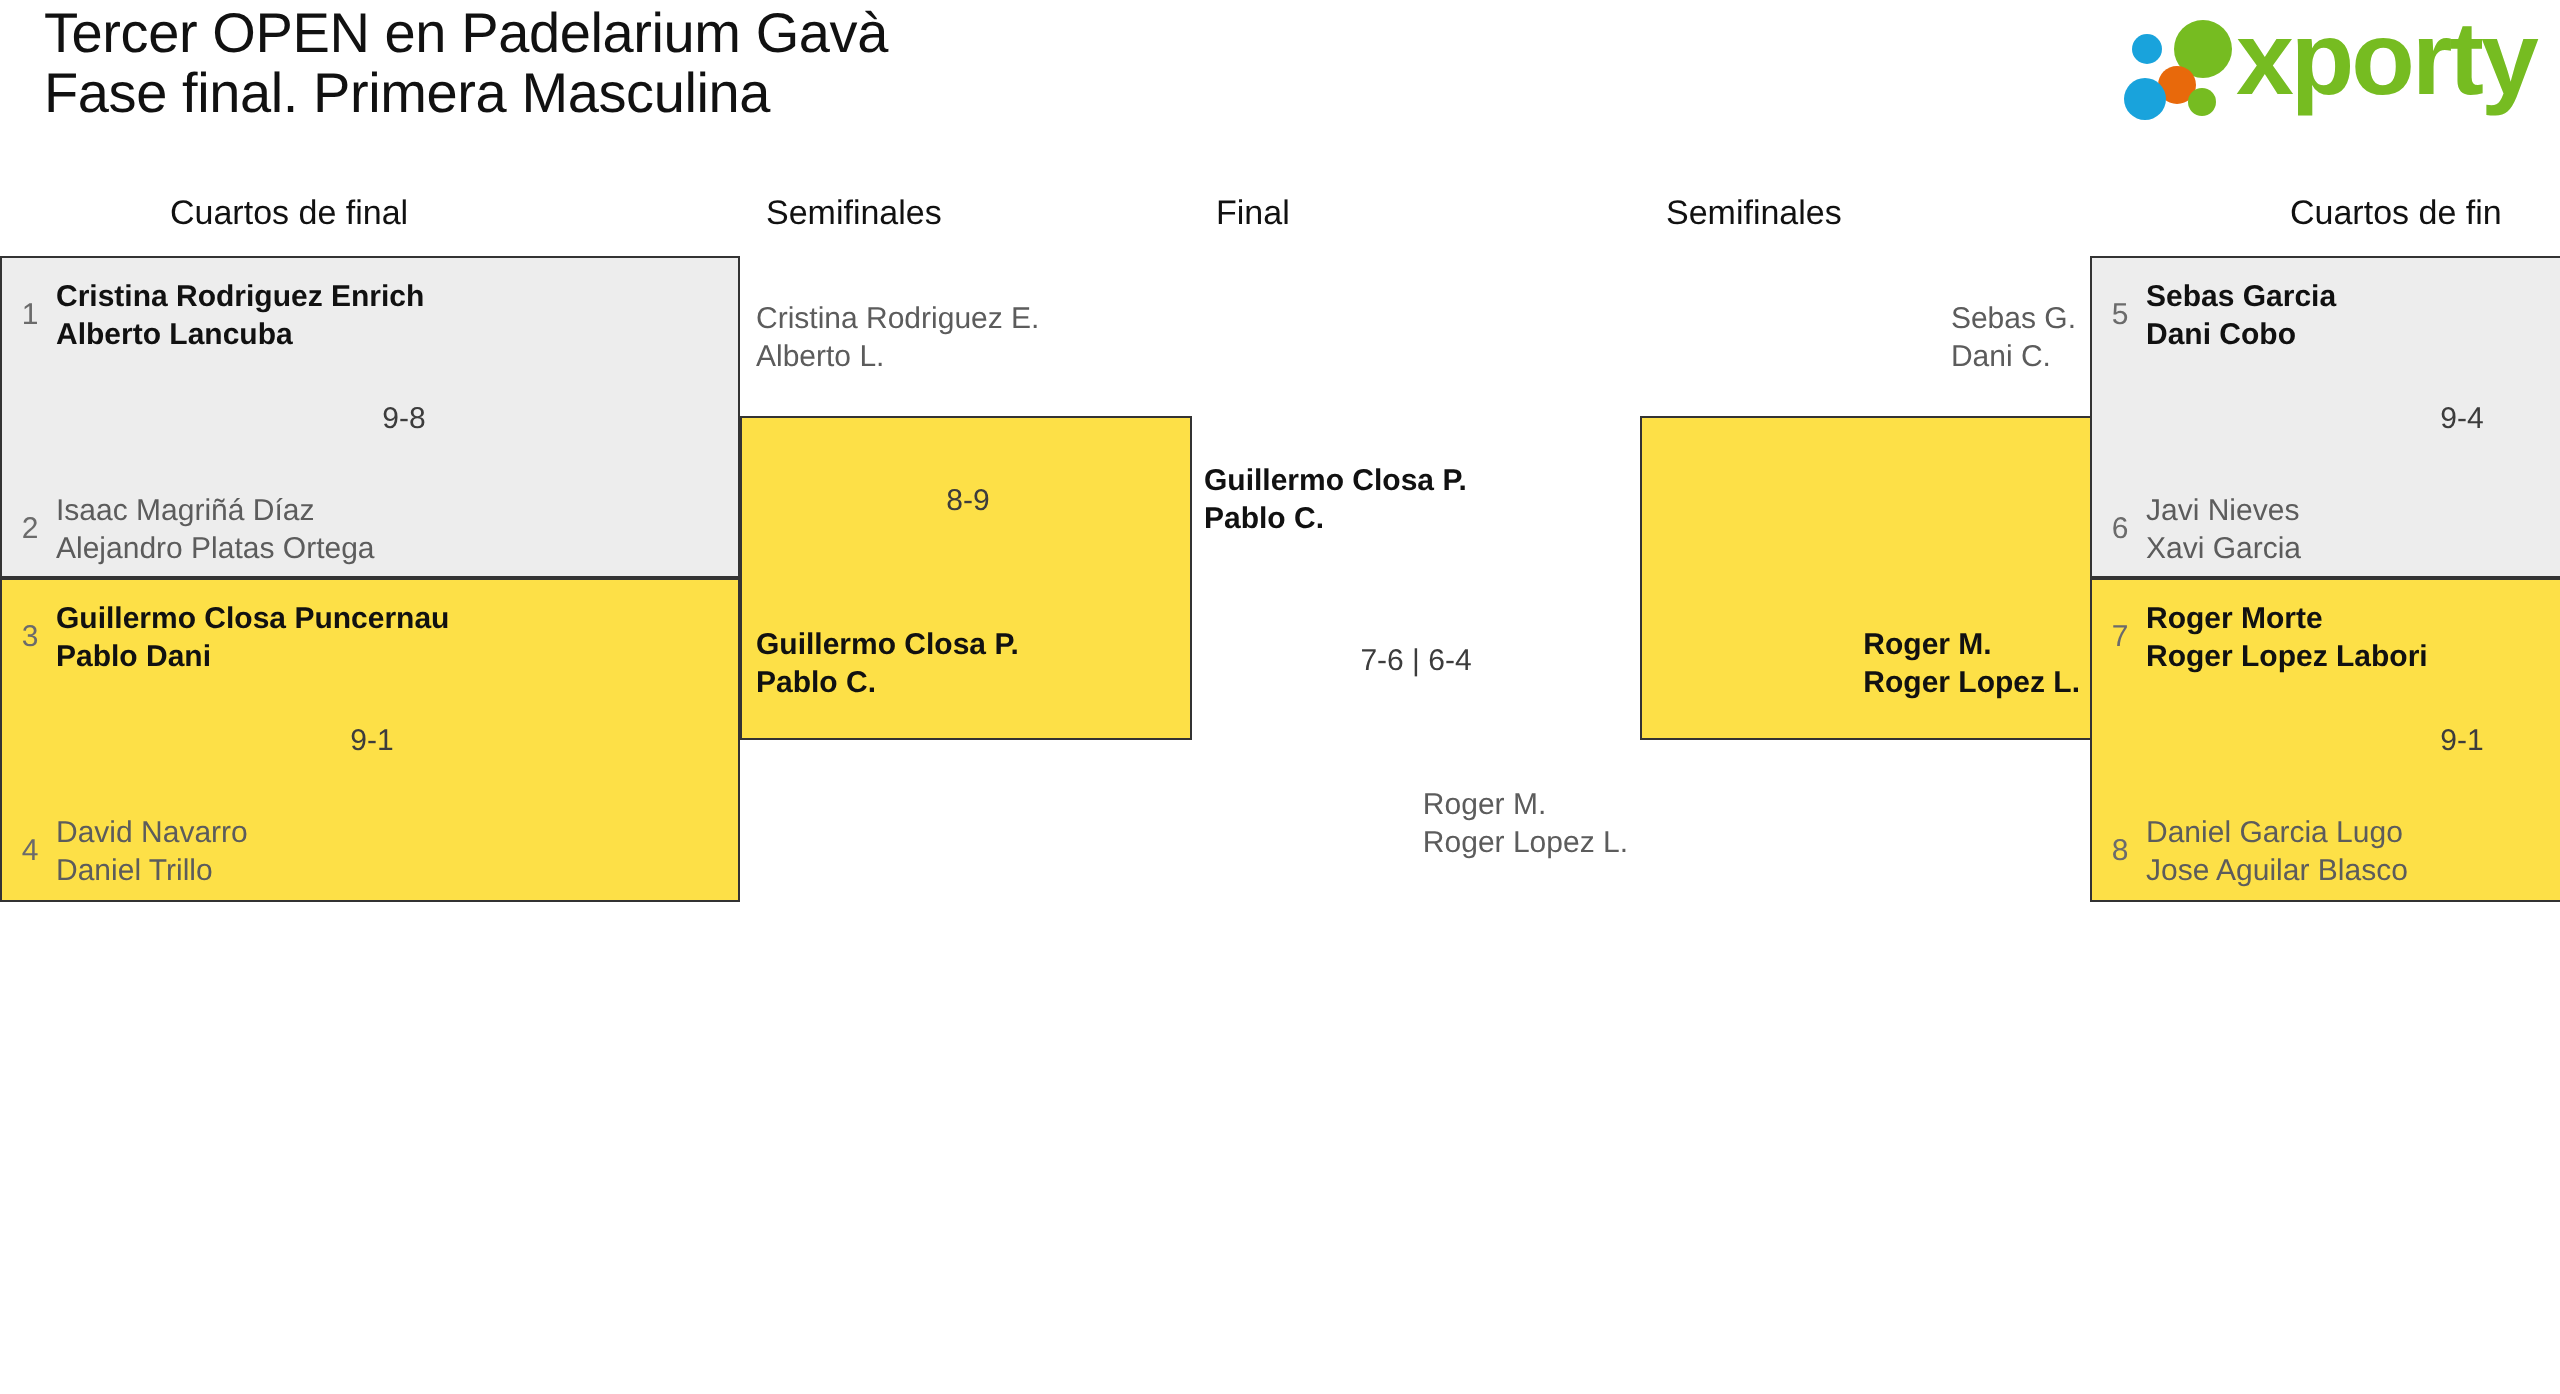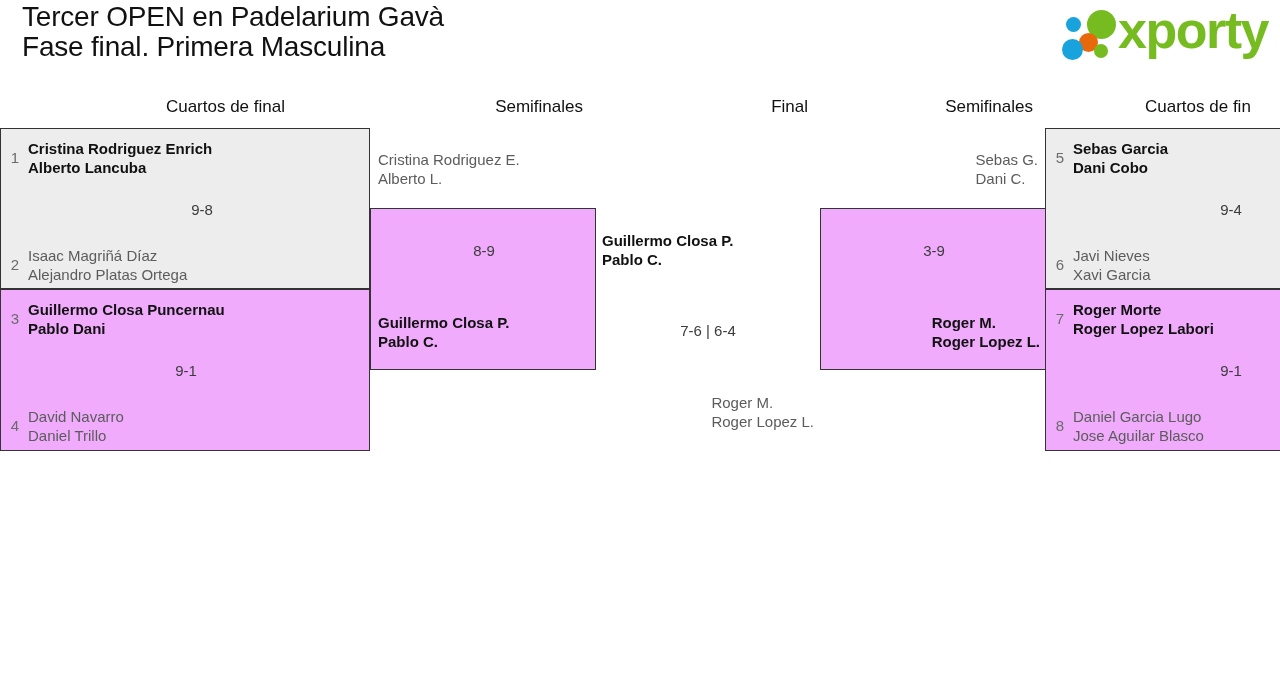--- a/index.html
+++ b/index.html
@@ -61,30 +61,30 @@
     letter-spacing: -1.5px;
   }
 
   
   .round-header {
     position: absolute;
     top: 96px;
     font-size: 17px;
     line-height: 22px;
     color: #111111;
-    text-align: right;
+    text-align: left;
     white-space: nowrap;
   }
 
   
   .match-box {
     position: absolute;
     box-sizing: border-box;
     border: 1px solid #333333;
-    background: #f0abfc;
+    background: #fde047;
   }
   .match-box.shaded { background: #ededed; }
 
   .team {
     position: absolute;
     display: flex;
     align-items: center;
     gap: 8px;
     white-space: nowrap;
   }
@@ -208,21 +208,20 @@
 </div>
 
 <div class="team loser right-align" style="left:838px; top:150px; width:200px; justify-content:flex-start;">
   <span class="names">
     <span class="n1">Sebas G.</span>
     <span class="n2">Dani C.</span>
   </span>
 </div>
 
 <div class="match-box" style="left:820px; top:208px; width:226px; height:162px;">
-  <div class="score" style="left:0px; top:33px; width:226px; text-align:center;">3-9</div>
   <div class="team winner right-align" style="left:10px; top:104px; width:209px; justify-content:flex-start;">
     <span class="names">
       <span class="n1">Roger M.</span>
       <span class="n2">Roger Lopez L.</span>
     </span>
   </div>
 </div>
 
 <div class="match-box shaded" style="left:1045px; top:128px; width:370px; height:161px;">
   <div class="team winner" style="left:9px; top:10px;">

